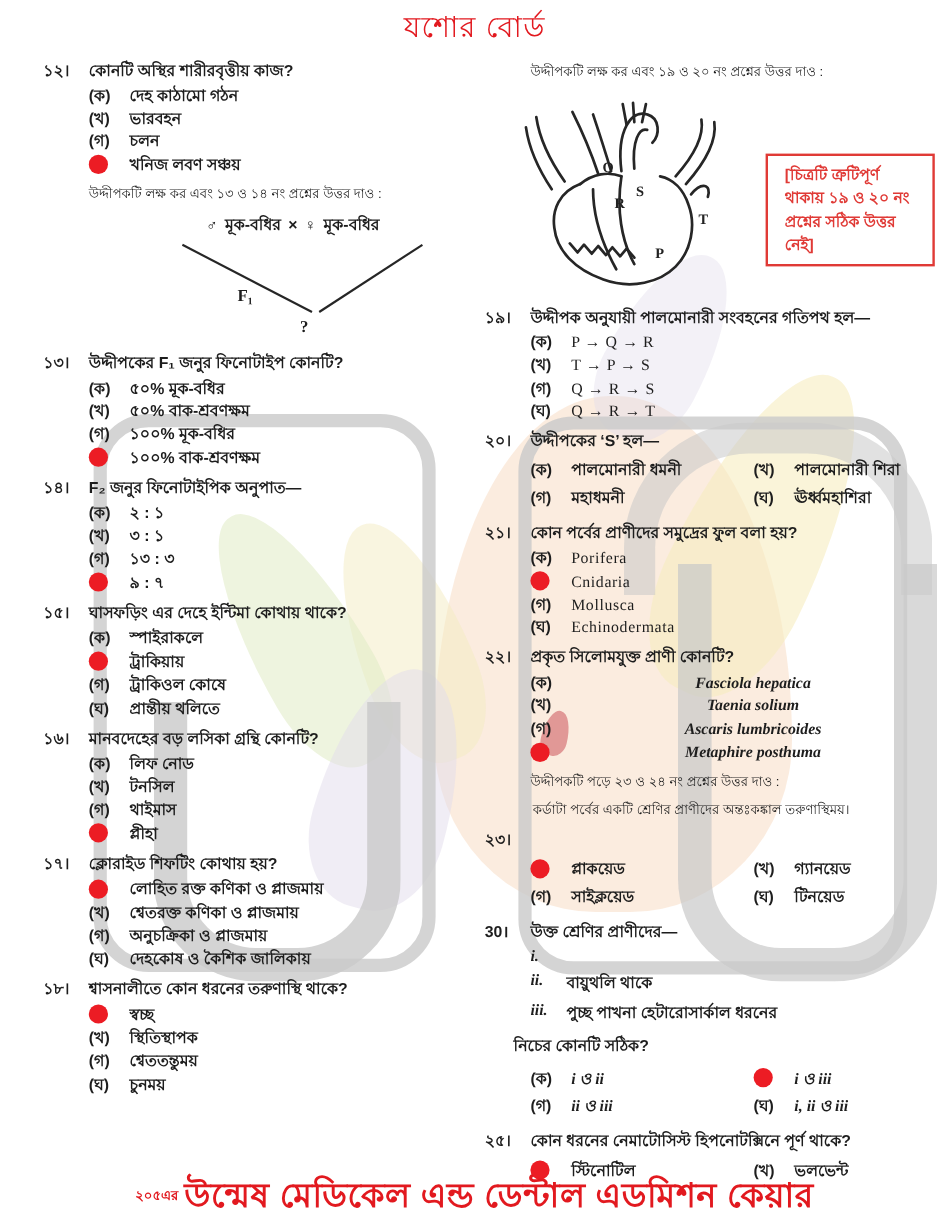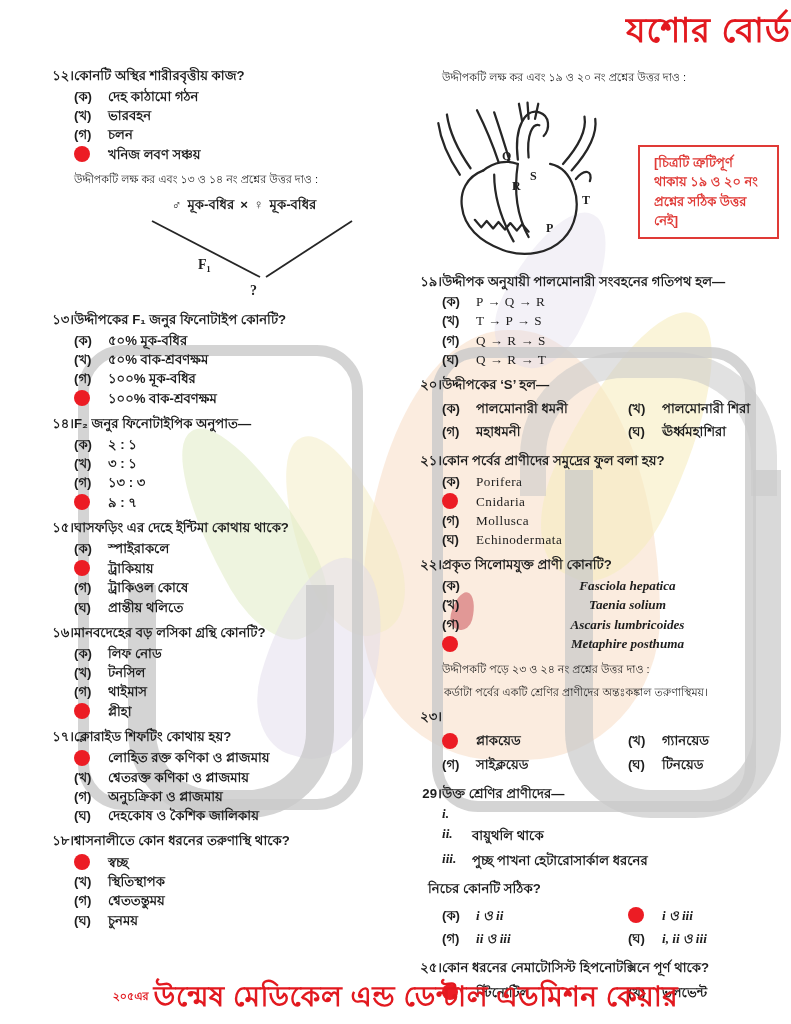--- a/index.html
+++ b/index.html
@@ -23,28 +23,28 @@
   .p-lav1{left:268px;top:555px;width:112px;height:205px;background:#e2dcec;opacity:.5;transform:rotate(16deg);}
   .p-lav2{left:512px;top:205px;width:84px;height:168px;background:#e2dcec;opacity:.4;transform:rotate(28deg);}
   .p-red{left:452px;top:592px;width:22px;height:38px;background:#c2333f;opacity:.45;transform:rotate(14deg);}
   .hook{border:28px solid var(--wm);border-top:none;border-radius:0 0 86px 86px;opacity:.78;}
   .h1{left:128px;top:585px;width:150px;height:205px;}
   .h2{left:565px;top:470px;width:160px;height:320px;opacity:.7;}
   .arc{left:520px;top:352px;width:205px;height:118px;border:26px solid var(--wm);border-bottom:none;border-radius:104px 104px 0 0;opacity:.55;}
 
   
   .content{position:relative;z-index:1;}
-  .page-title{text-align:right;color:var(--red);font-size:34px;font-weight:bold;letter-spacing:1px;margin:4px 0 6px;}
+  .page-title{text-align:center;color:var(--red);font-size:24px;font-weight:normal;letter-spacing:1px;margin:4px 0 6px;}
   .cols{display:flex;padding:0 12px 0 36px;gap:16px;align-items:flex-start;}
   .col-left{width:352px;flex:none;}
   .col-right{flex:1;min-width:0;}
 
   .q{margin-bottom:9px;}
   .q-head{display:flex;font-weight:600;font-size:13.2px;line-height:1.35;margin-bottom:3px;}
-  .q-no{width:38px;flex:none;text-align:right;}
+  .q-no{width:38px;flex:none;}
   .q-text{flex:1;padding-right:2px;}
   .opts{padding-left:38px;}
   .opts.two{display:grid;grid-template-columns:54% 46%;column-gap:4px;}
   .opt{display:flex;align-items:center;margin:4px 0;font-size:13.2px;font-weight:600;line-height:1.15;}
   .opt .m{width:34px;flex:none;}
   .dot{width:16px;height:16px;border-radius:50%;background:var(--dot);flex:none;margin-right:18px;}
   .opt .t{flex:1;}
   .latin{font-family:"Liberation Serif","DejaVu Serif",serif;letter-spacing:.5px;font-weight:400;}
   .species{font-family:"Liberation Serif","DejaVu Serif",serif;font-style:italic;font-weight:700;text-align:center;}
   .mixed{font-family:"Liberation Serif","DejaVu Serif",serif;font-style:italic;font-weight:700;}
@@ -425,21 +425,21 @@
                 <span class="t">সাইক্লয়েড</span>
               </div>
               <div class="opt">
                 <span class="m">(ঘ)</span>
                 <span class="t">টিনয়েড</span>
               </div>
             </div>
           </div>
           <div class="q">
             <div class="q-head">
-              <span class="q-no">29।</span>
+              <span class="q-no">30।</span>
               <span class="q-text">উক্ত শ্রেণির প্রাণীদের—</span>
             </div>
             <div class="items">
               <div class="item">
                 <span class="item-m">i.</span>
               </div>
               <div class="item">
                 <span class="item-m">ii.</span>
                 <span class="item-t">বায়ুথলি থাকে</span>
               </div>

